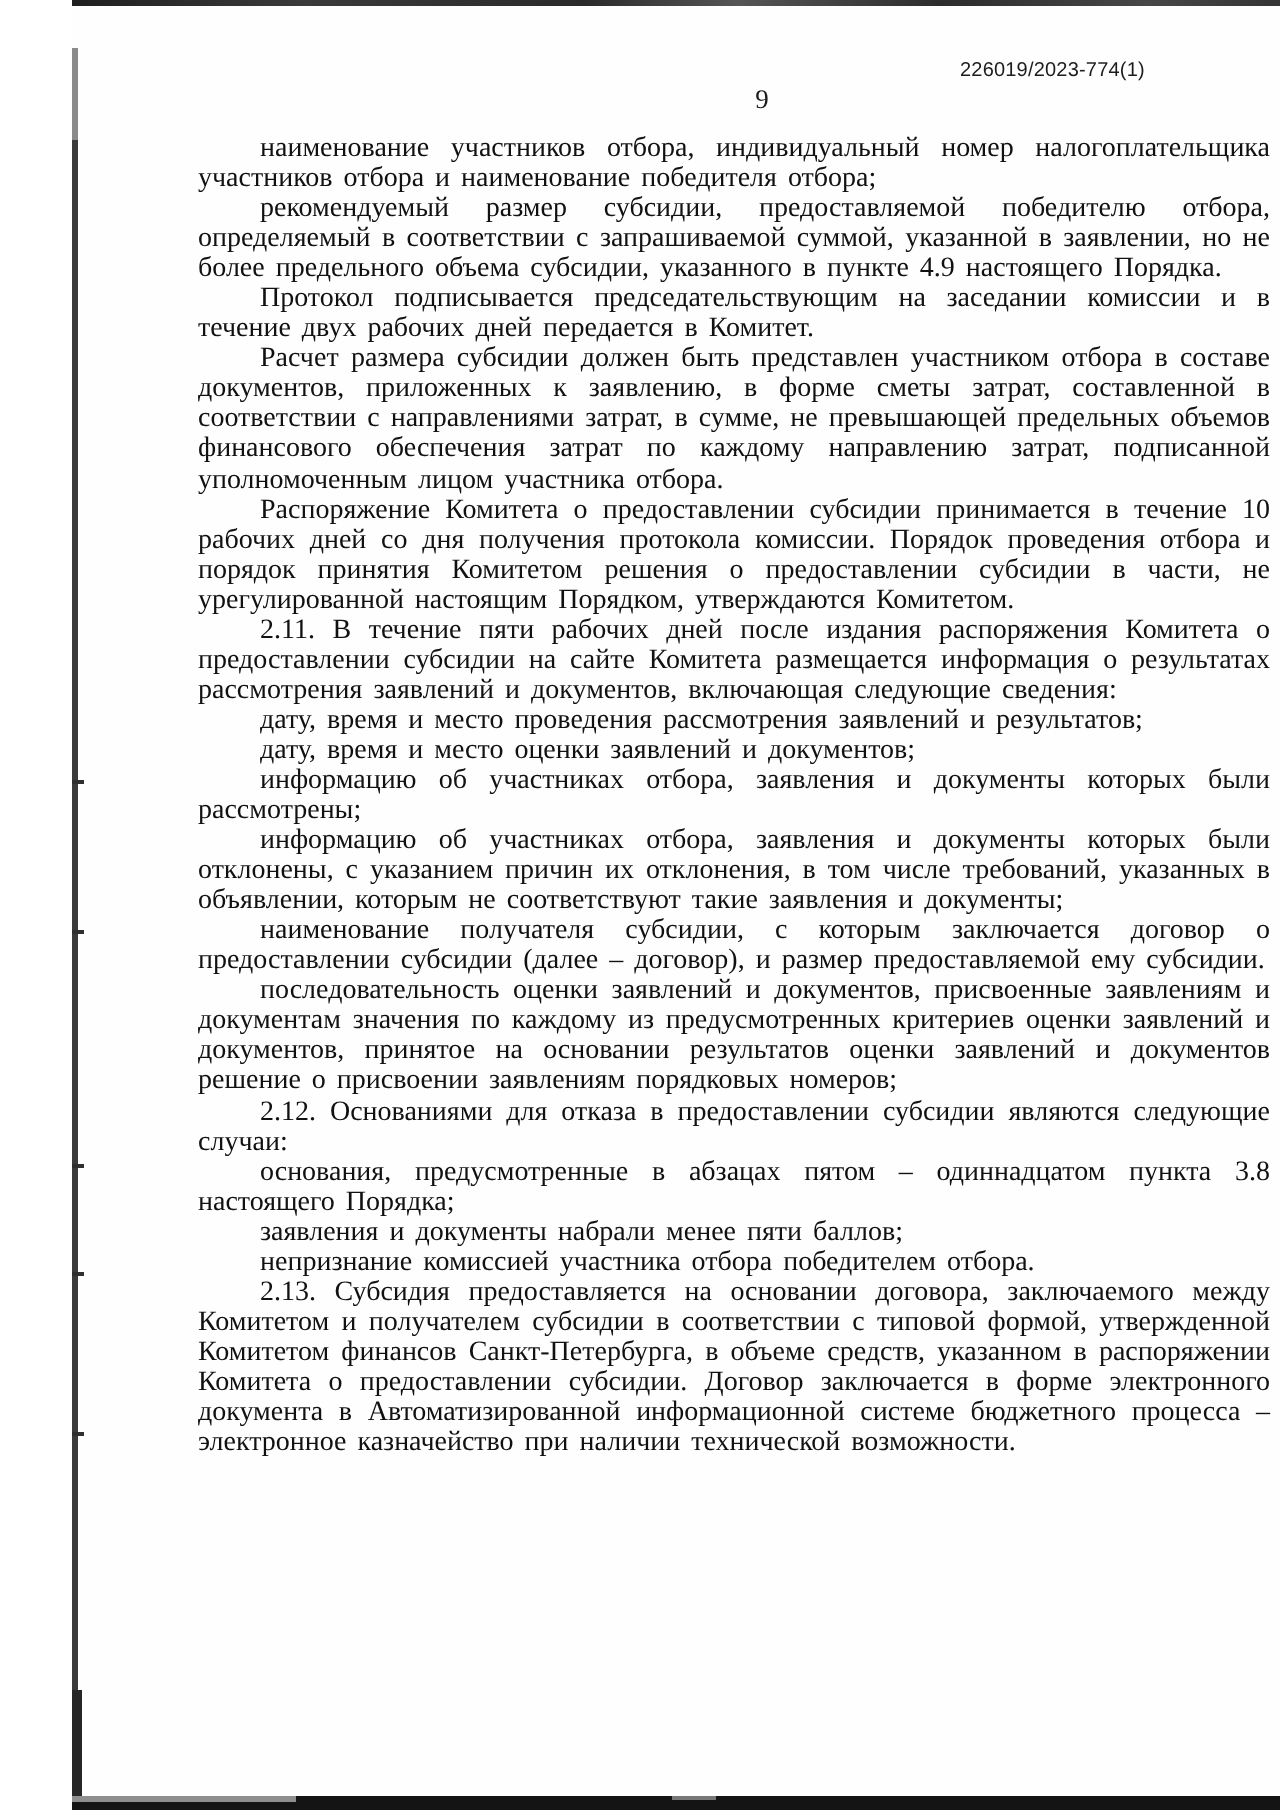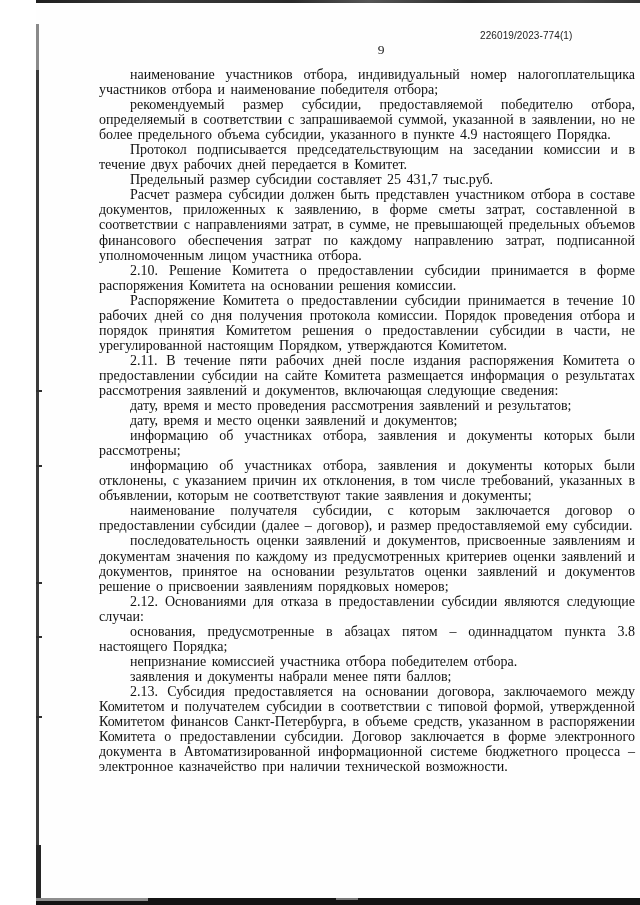--- a/index.html
+++ b/index.html
@@ -70,31 +70,29 @@
   <div class="notch" style="top:636px"></div>
   <div class="notch" style="top:716px"></div>
 
   <div class="doc-number">226019/2023-774(1)</div>
   <div class="page-number">9</div>
 
   <div class="body-text">
     <p>наименование участников отбора, индивидуальный номер налогоплательщика участников отбора и наименование победителя отбора;</p>
     <p>рекомендуемый размер субсидии, предоставляемой победителю отбора, определяемый в соответствии с запрашиваемой суммой, указанной в заявлении, но не более предельного объема субсидии, указанного в пункте 4.9 настоящего Порядка.</p>
     <p>Протокол подписывается председательствующим на заседании комиссии и в течение двух рабочих дней передается в Комитет.</p>
-    <p>Предельный размер субсидии составляет 25 431,7 тыс.руб.</p>
     <p>Расчет размера субсидии должен быть представлен участником отбора в составе документов, приложенных к заявлению, в форме сметы затрат, составленной в соответствии с направлениями затрат, в сумме, не превышающей предельных объемов финансового обеспечения затрат по каждому направлению затрат, подписанной уполномоченным лицом участника отбора.</p>
-    <p>2.10. Решение Комитета о предоставлении субсидии принимается в форме распоряжения Комитета на основании решения комиссии.</p>
     <p>Распоряжение Комитета о предоставлении субсидии принимается в течение 10 рабочих дней со дня получения протокола комиссии. Порядок проведения отбора и порядок принятия Комитетом решения о предоставлении субсидии в части, не урегулированной настоящим Порядком, утверждаются Комитетом.</p>
     <p>2.11. В течение пяти рабочих дней после издания распоряжения Комитета о предоставлении субсидии на сайте Комитета размещается информация о результатах рассмотрения заявлений и документов, включающая следующие сведения:</p>
     <p>дату, время и место проведения рассмотрения заявлений и результатов;</p>
     <p>дату, время и место оценки заявлений и документов;</p>
     <p>информацию об участниках отбора, заявления и документы которых были рассмотрены;</p>
     <p>информацию об участниках отбора, заявления и документы которых были отклонены, с указанием причин их отклонения, в том числе требований, указанных в объявлении, которым не соответствуют такие заявления и документы;</p>
     <p>наименование получателя субсидии, с которым заключается договор о предоставлении субсидии (далее – договор), и размер предоставляемой ему субсидии.</p>
     <p>последовательность оценки заявлений и документов, присвоенные заявлениям и документам значения по каждому из предусмотренных критериев оценки заявлений и документов, принятое на основании результатов оценки заявлений и документов решение о присвоении заявлениям порядковых номеров;</p>
     <p>2.12. Основаниями для отказа в предоставлении субсидии являются следующие случаи:</p>
     <p>основания, предусмотренные в абзацах пятом – одиннадцатом пункта 3.8 настоящего Порядка;</p>
+    <p>заявления и документы набрали менее пяти баллов;</p>
     <p>непризнание комиссией участника отбора победителем отбора.</p>
-    <p>заявления и документы набрали менее пяти баллов;</p>
     <p>2.13. Субсидия предоставляется на основании договора, заключаемого между Комитетом и получателем субсидии в соответствии с типовой формой, утвержденной Комитетом финансов Санкт-Петербурга, в объеме средств, указанном в распоряжении Комитета о предоставлении субсидии. Договор заключается в форме электронного документа в Автоматизированной информационной системе бюджетного процесса – электронное казначейство при наличии технической возможности.</p>
   </div>
 
 </div>
 
 </body></html>

